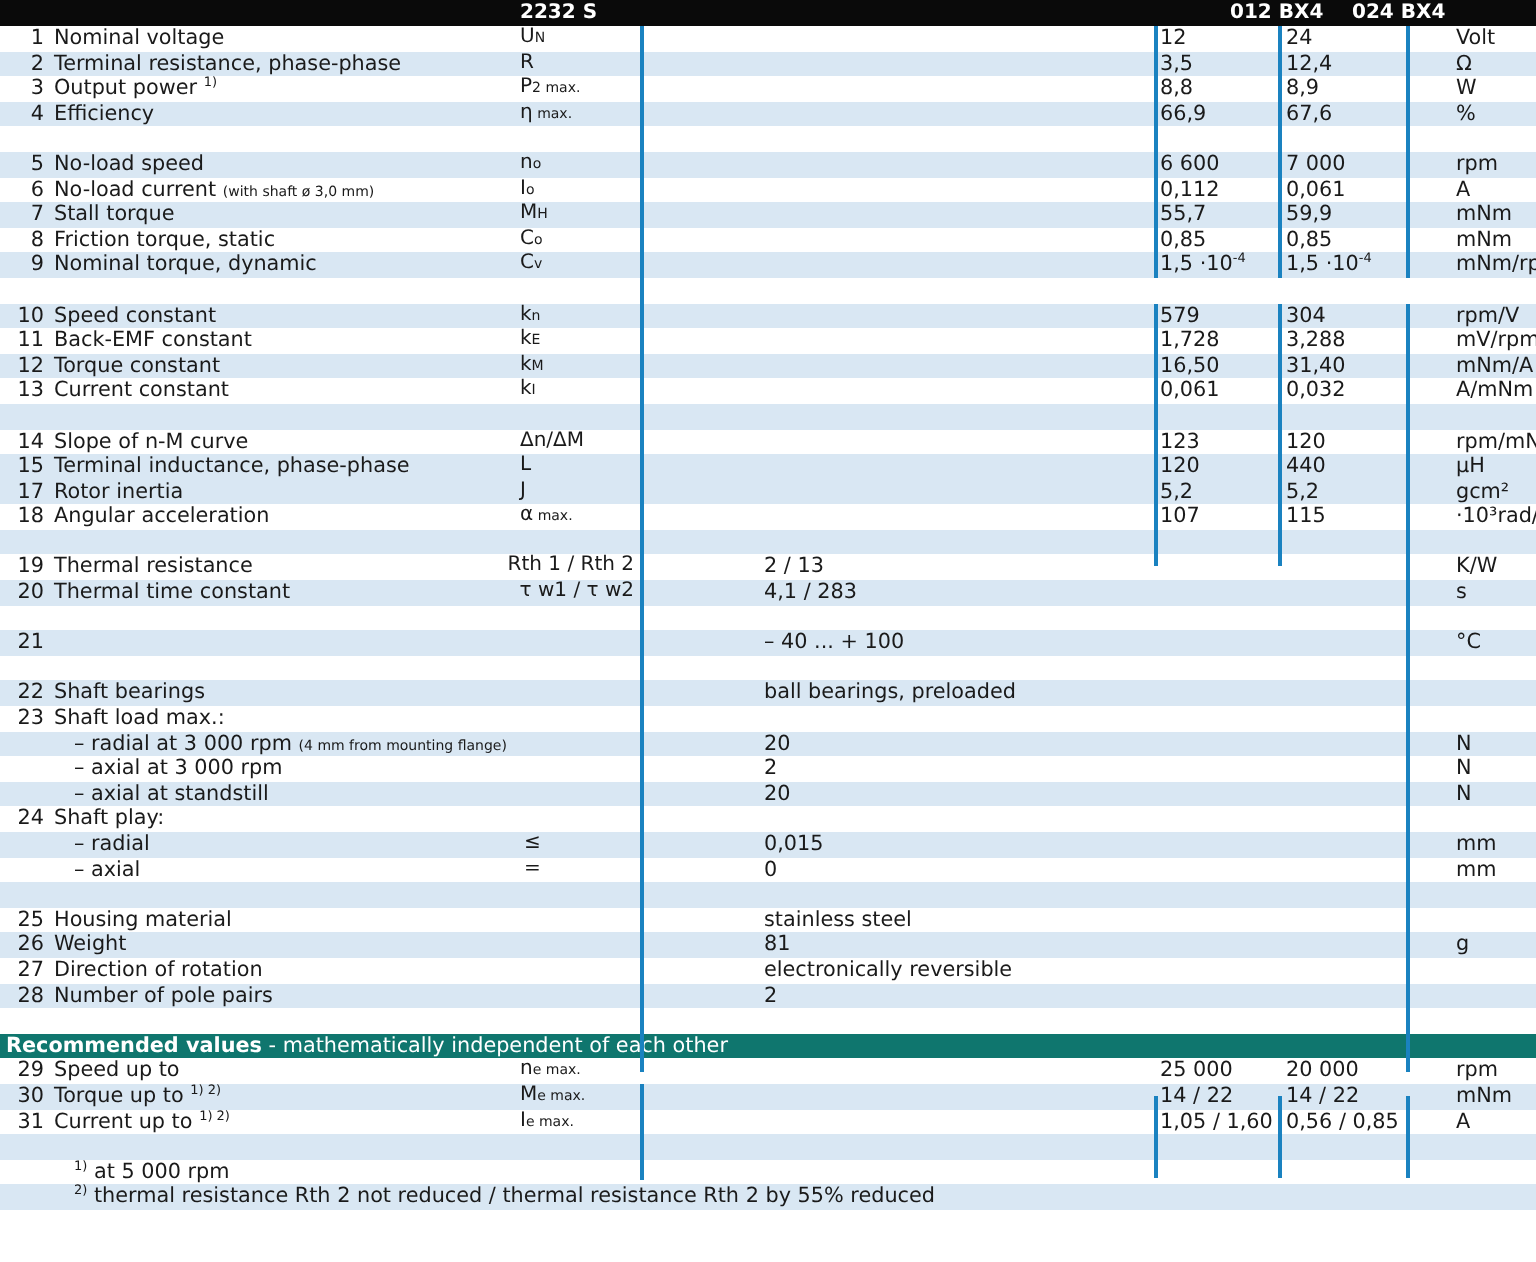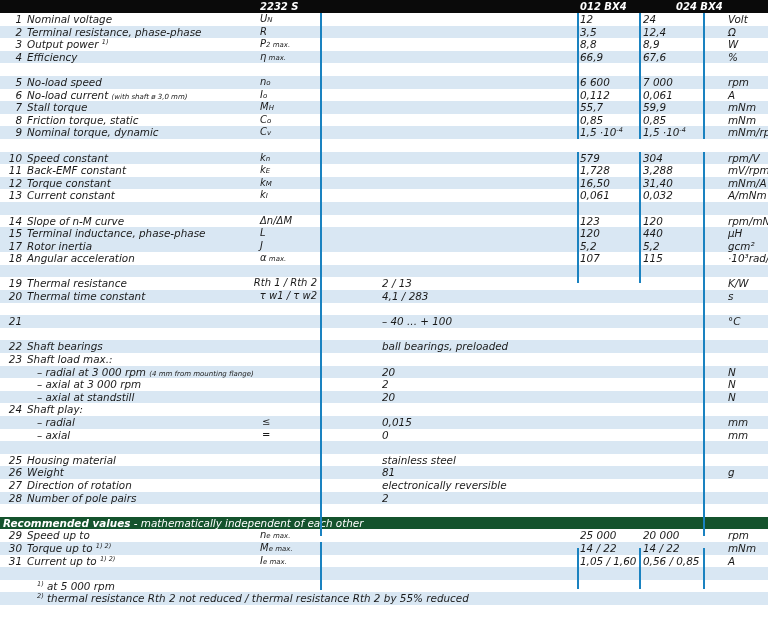--- a/index.html
+++ b/index.html
@@ -1,25 +1,25 @@
 <!DOCTYPE html>
 <html><head>
 <meta charset="utf-8">
 <style>
   html, body { margin: 0; padding: 0; background: #ffffff; }
   body { width: 768px; height: 631px; overflow: hidden; position: relative;
          font-family: "DejaVu Sans", sans-serif; color: #1a1a1a; }
-  .sheet { position: absolute; left: 0; top: 0; width: 768px; height: 631px; font-style: italic; }
+  .sheet { position: absolute; left: 0; top: 0; width: 768px; height: 631px; }
   .hdr { position: absolute; left: 0; top: 0; width: 768px; height: 13px; background: #0a0a0a; color: #fff;
          font-weight: bold; font-size: 10px; line-height: 13px; }
   .hdr span { position: absolute; top: 0; }
   .rows { position: absolute; left: 0; top: 13px; width: 768px; }
   .row { position: relative; height: 12.6px; font-size: 10.4px; line-height: 12.6px; white-space: nowrap; }
   .row.alt { background: #d9e7f3; }
-  .row.sect { background: #14532d; color: #fff; font-weight: bold; }
+  .row.sect { background: #0f766e; color: #fff; font-weight: bold; }
   .c { position: absolute; top: 0; }
   .num { left: 0; width: 22px; text-align: right; }
   .lbl { left: 27px; }
   .sub { left: 37px; }
   .small { font-size: 7px; }
   .sym { left: 260px; font-size: 10px; }
   .sym.r { left: auto; right: 451px; text-align: right; }
   .sym sub, .sym .s { font-size: 7px; vertical-align: baseline; }
   .v1 { left: 340px; margin-left: 42px; }
   .va { left: 580px; }
@@ -27,21 +27,21 @@
   .unit { left: 728px; }
   sup { font-size: 6.5px; vertical-align: 4px; line-height: 0; }
   .vline { position: absolute; width: 1.5px; background: #1a82c0; }
 </style>
 </head>
 <body>
 
 <div class="sheet">
   <div class="hdr">
     <span style="left:260px">2232 S</span>
-    <span style="left:580px">012 BX4</span>
+    <span style="left:615px">012 BX4</span>
     <span style="left:676px">024 BX4</span>
   </div>
   <div class="rows" id="rows">
       <div class="row">
         <span class="c num">1</span>
         <span class="c lbl"><span>Nominal voltage</span></span>
         <span class="c sym" title="UN"><span>U</span><span class="s">N</span></span>
         <span class="c va">12</span>
         <span class="c vb">24</span>
         <span class="c unit">Volt</span>

